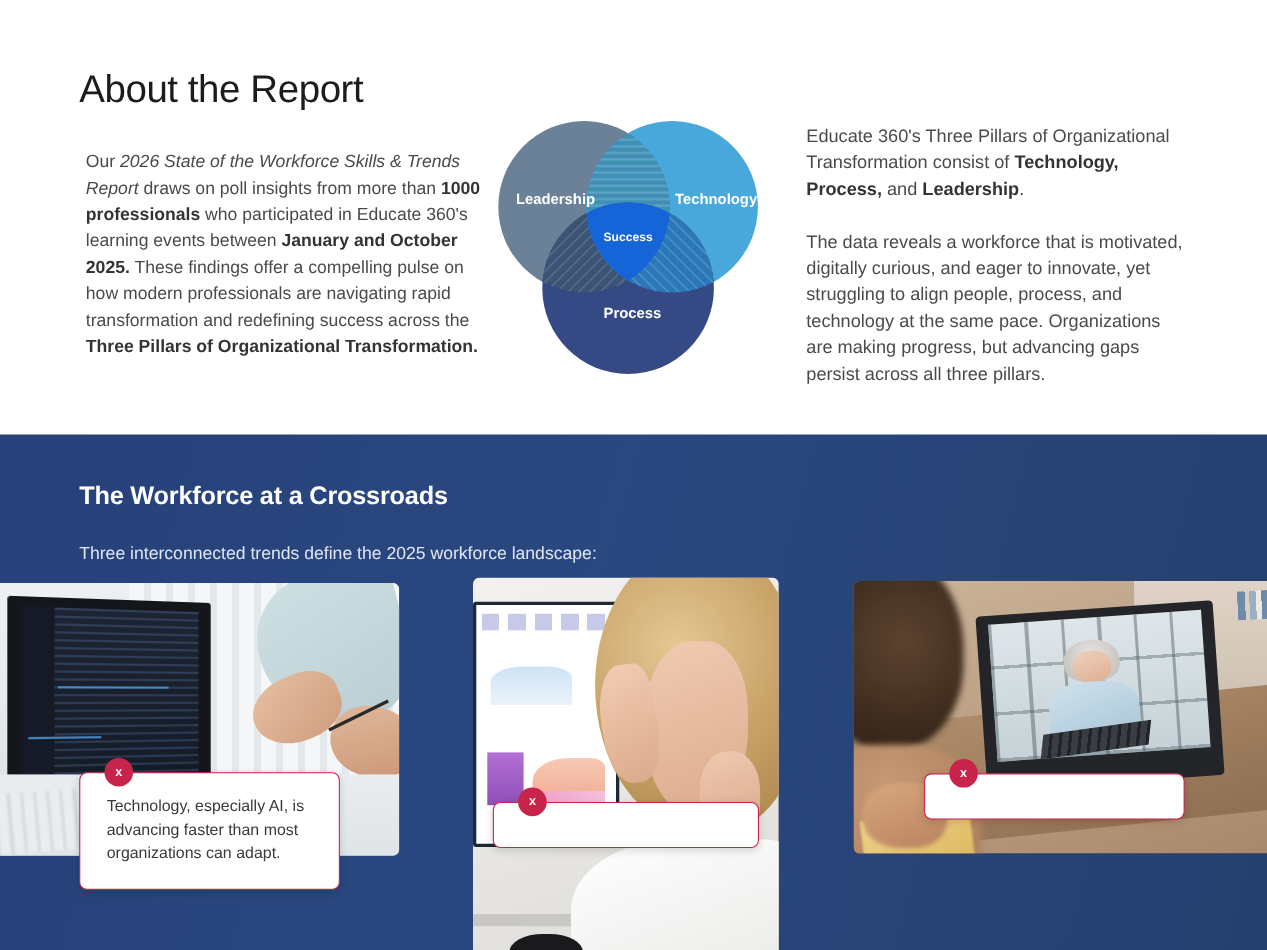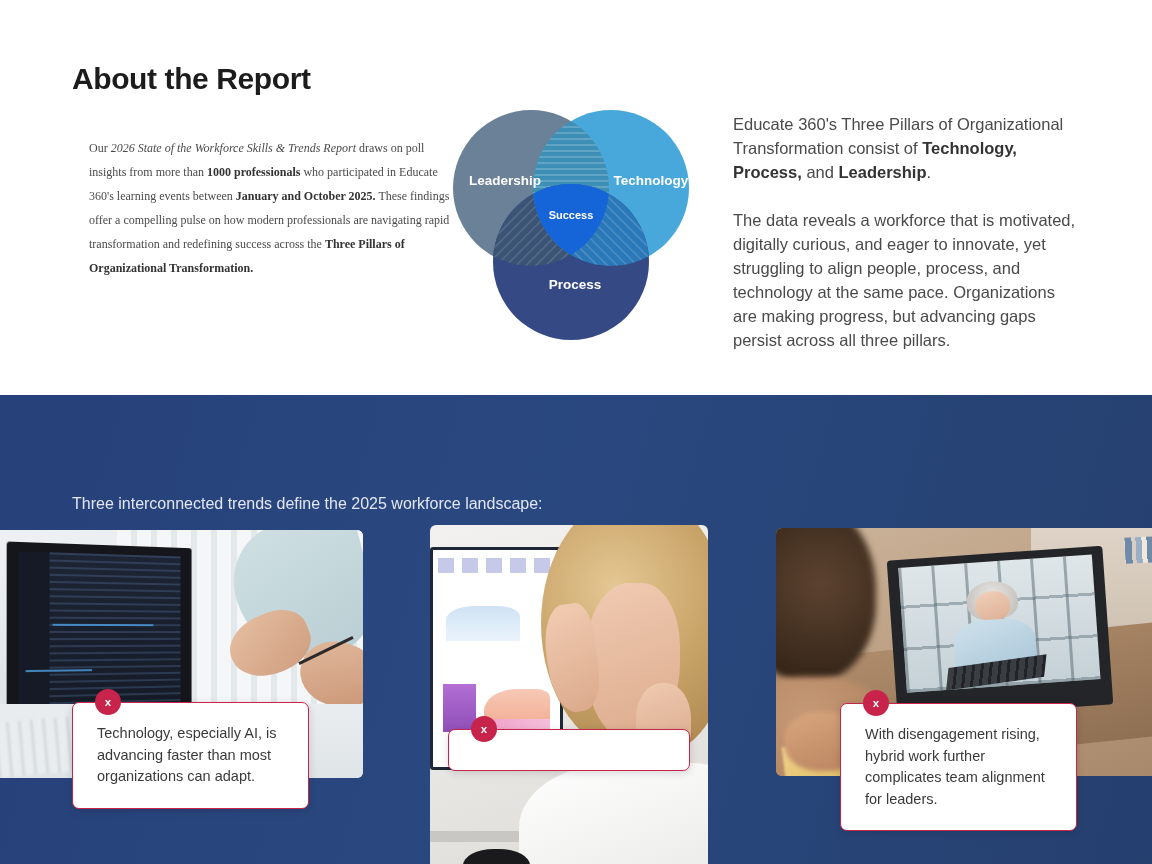--- a/index.html
+++ b/index.html
@@ -31,36 +31,35 @@
     left: 0; top: 0;
     width: 1152px;
     height: 395px;
     background: #ffffff;
   }
 
   .page-title {
     position: absolute;
     left: 72px;
     top: 62px;
-    font-size: 30px;
-    font-weight: bold;
+    font-size: 35px;
+    font-weight: normal;
     color: #1c1c1c;
     letter-spacing: -0.4px;
     text-align: right;
   }
 
   .col-left {
     position: absolute;
-    left: 89px;
+    left: 78px;
     top: 136px;
     width: 372px;
-    font-size: 12px;
+    font-size: 16px;
     line-height: 24px;
     color: #4a4a4a;
-    font-family: Liberation Serif, serif;
   }
   .col-left .em { font-style: italic; }
   .col-left .st { font-weight: bold; color: #333333; }
 
   .col-right {
     position: absolute;
     left: 733px;
     top: 112px;
     width: 350px;
     font-size: 16.5px;
@@ -435,20 +434,21 @@
     </div>
 
     <div class="col-right">
       <p><span>Educate 360's Three Pillars of Organizational Transformation consist of </span><span class="st">Technology, Process,</span><span> and </span><span class="st">Leadership</span><span>.</span></p>
       <p>The data reveals a workforce that is motivated, digitally curious, and eager to innovate, yet struggling to align people, process, and technology at the same pace. Organizations are making progress, but advancing gaps persist across all three pillars.</p>
     </div>
   </div>
 
   <div class="blue-section">
 
+    <h2 class="section-title">The Workforce at a Crossroads</h2>
     <p class="section-sub">Three interconnected trends define the 2025 workforce landscape:</p>
 
     <div class="card c1">
       <div class="photo p1">
         <div class="blinds"></div>
         <div class="laptop">
           <div class="screen">
             <div class="sidebar-col"></div>
             <div class="codeline" style="left:20%; top:46%; width:62%;"></div>
             <div class="codeline" style="left:4%; top:76%; width:40%;"></div>
@@ -517,16 +517,15 @@
     <span class="badge">x</span>
     <span>Technology, especially AI, is advancing faster than most organizations can adapt.</span>
   </div>
 
   <div class="callout o2">
     <span class="badge">x</span>
   </div>
 
   <div class="callout o3">
     <span class="badge">x</span>
-    <span>With disengagement rising, hybrid work further complicates team alignment for leaders.</span>
   </div>
 
 </div>
 
 </body></html>

